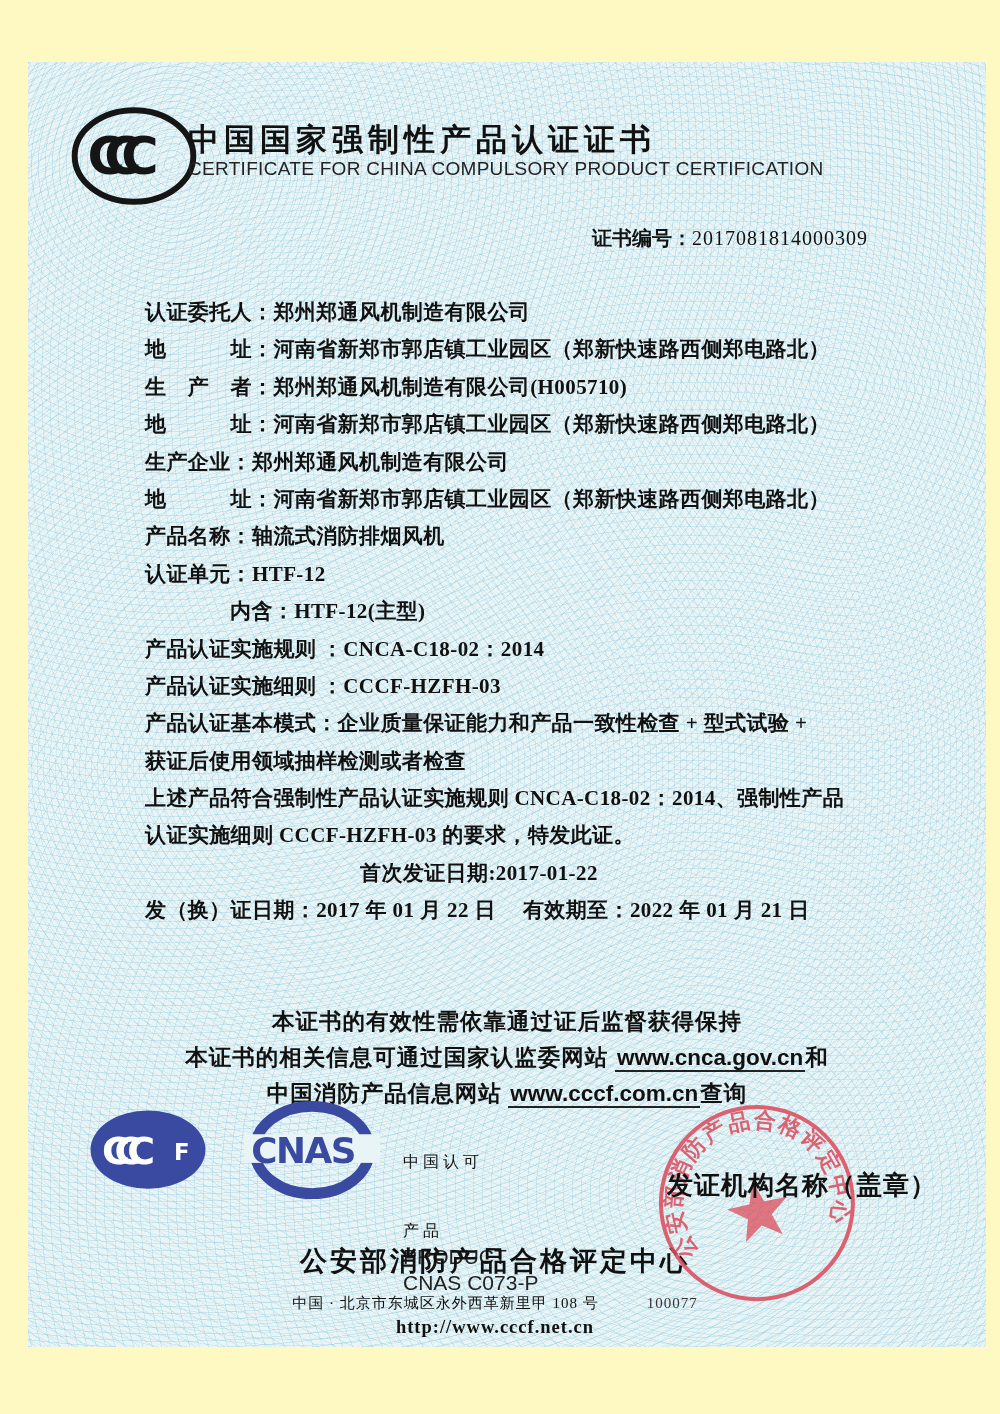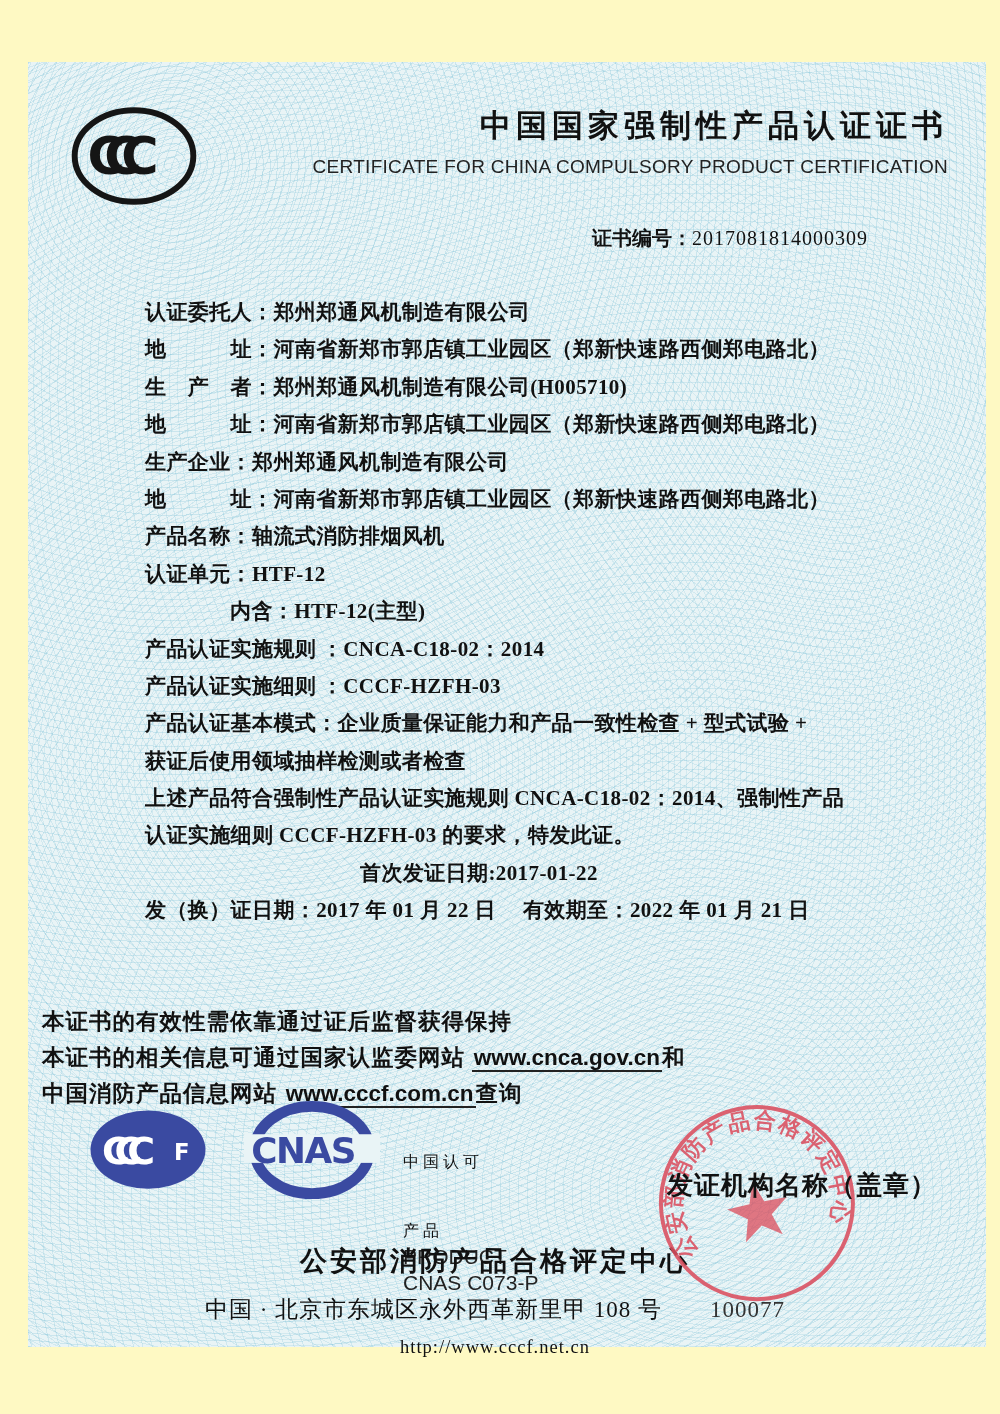--- a/index.html
+++ b/index.html
@@ -14,50 +14,50 @@
   .cert{
     position:absolute;left:28px;top:62px;width:958px;height:1285px;
     background-color:#e9f4f6;
     background-image:
       repeating-radial-gradient(circle at 15% 8%,  rgba(130,195,216,.30) 0 1px, rgba(0,0,0,0) 1px 7px),
       repeating-radial-gradient(circle at 85% 25%, rgba(130,195,216,.24) 0 1px, rgba(0,0,0,0) 1px 8px),
       repeating-radial-gradient(circle at 28% 55%, rgba(130,195,216,.22) 0 1px, rgba(0,0,0,0) 1px 6px),
       repeating-radial-gradient(circle at 70% 88%, rgba(130,195,216,.26) 0 1px, rgba(0,0,0,0) 1px 9px);
   }
   .ccc-logo{position:absolute;left:42px;top:44px;width:128px;height:100px;}
-  .titles{position:absolute;left:160px;top:46px;width:760px;text-align:right;}
+  .titles{position:absolute;left:160px;top:60px;width:760px;text-align:left;}
   .title-cn{font-size:31px;font-weight:700;letter-spacing:5px;line-height:36px;}
   .title-en{font-family:"Liberation Sans",sans-serif;font-size:19px;font-weight:500;
-            letter-spacing:.3px;margin-top:12px;color:#222;}
+            letter-spacing:.3px;color:#222;}
   .cert-no{position:absolute;left:557px;top:163px;font-size:20px;white-space:nowrap;}
   .cert-no .lbl{font-weight:700;margin-left:7px;}
   .cert-no .num{font-family:"Liberation Serif",serif;letter-spacing:1px;}
   .body-block{position:absolute;left:117px;top:206px;width:760px;margin-top:30px;}
   .bline{height:37.4px;font-size:21px;white-space:nowrap;letter-spacing:.4px;}
   .bline .lbl{font-weight:700;}
   .bline .val{font-weight:600;}
-  .notes{position:absolute;left:0;top:944px;width:100%;margin-left:14px;}
+  .notes{position:absolute;left:0;top:944px;width:100%;text-align:center;}
   .nline{font-size:22.5px;font-weight:700;height:36px;letter-spacing:1px;}
   .nline .url{font-family:"Liberation Sans",sans-serif;font-weight:600;letter-spacing:0;
               border-bottom:2px solid #222;padding:0 2px;}
   .cccf-logo{position:absolute;left:60px;top:1038px;width:120px;height:100px;}
   .cnas-logo{position:absolute;left:216px;top:1034px;width:136px;height:108px;}
   .accred{position:absolute;left:375px;top:1044px;line-height:26px;}
   .accred .cn{font-size:16px;font-weight:400;letter-spacing:4px;margin-top:43px;}
   .accred .en{font-family:"Liberation Sans",sans-serif;font-size:21px;color:#222;}
   .stamp-caption{position:absolute;left:639px;top:1106px;font-size:26px;font-weight:600;
                  letter-spacing:1px;z-index:3;}
   .stamp{position:absolute;left:622px;top:1034px;width:215px;height:215px;z-index:2;
          transform:rotate(-12deg);opacity:.88;}
   .org{position:absolute;left:-12px;top:1181px;width:100%;text-align:center;}
   .org-name{font-size:27px;font-weight:700;letter-spacing:3px;}
-  .org-addr-row{margin-top:15px;font-size:23px;font-weight:500;letter-spacing:1px;
+  .org-addr-row{margin-top:15px;font-size:15px;font-weight:500;letter-spacing:1px;
                 display:flex;justify-content:center;align-items:baseline;}
   .org-post{margin-left:48px;font-family:"Liberation Serif",serif;color:#333;}
-  .org-site{margin-top:12px;font-size:18.5px;font-weight:400;letter-spacing:1px;}
+  .org-site{margin-top:4px;font-size:18.5px;font-weight:700;letter-spacing:1px;}
 </style>
 </head>
 <body>
 
 <div class="page">
   <div class="cert">
 
     <svg class="ccc-logo" viewBox="0 0 150 118">
       <ellipse cx="75" cy="59" rx="70" ry="54" fill="none" stroke="#151515" stroke-width="7"></ellipse>
       <text x="20" y="80" font-family="DejaVu Sans, sans-serif" font-weight="900" font-size="60" letter-spacing="-24" fill="#151515">CCC</text>

